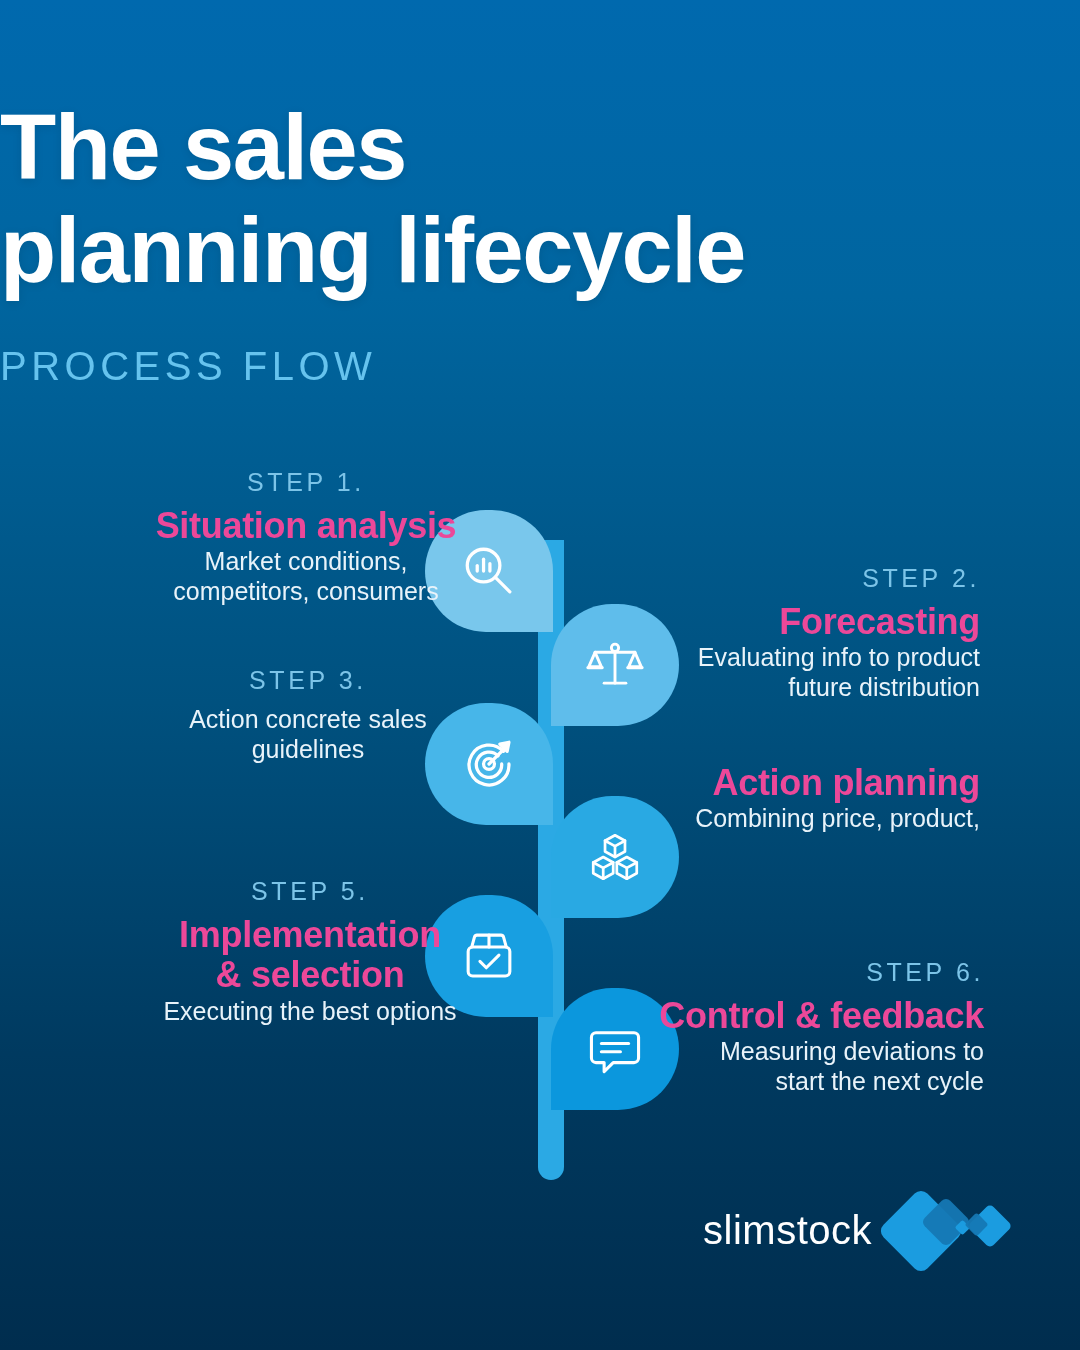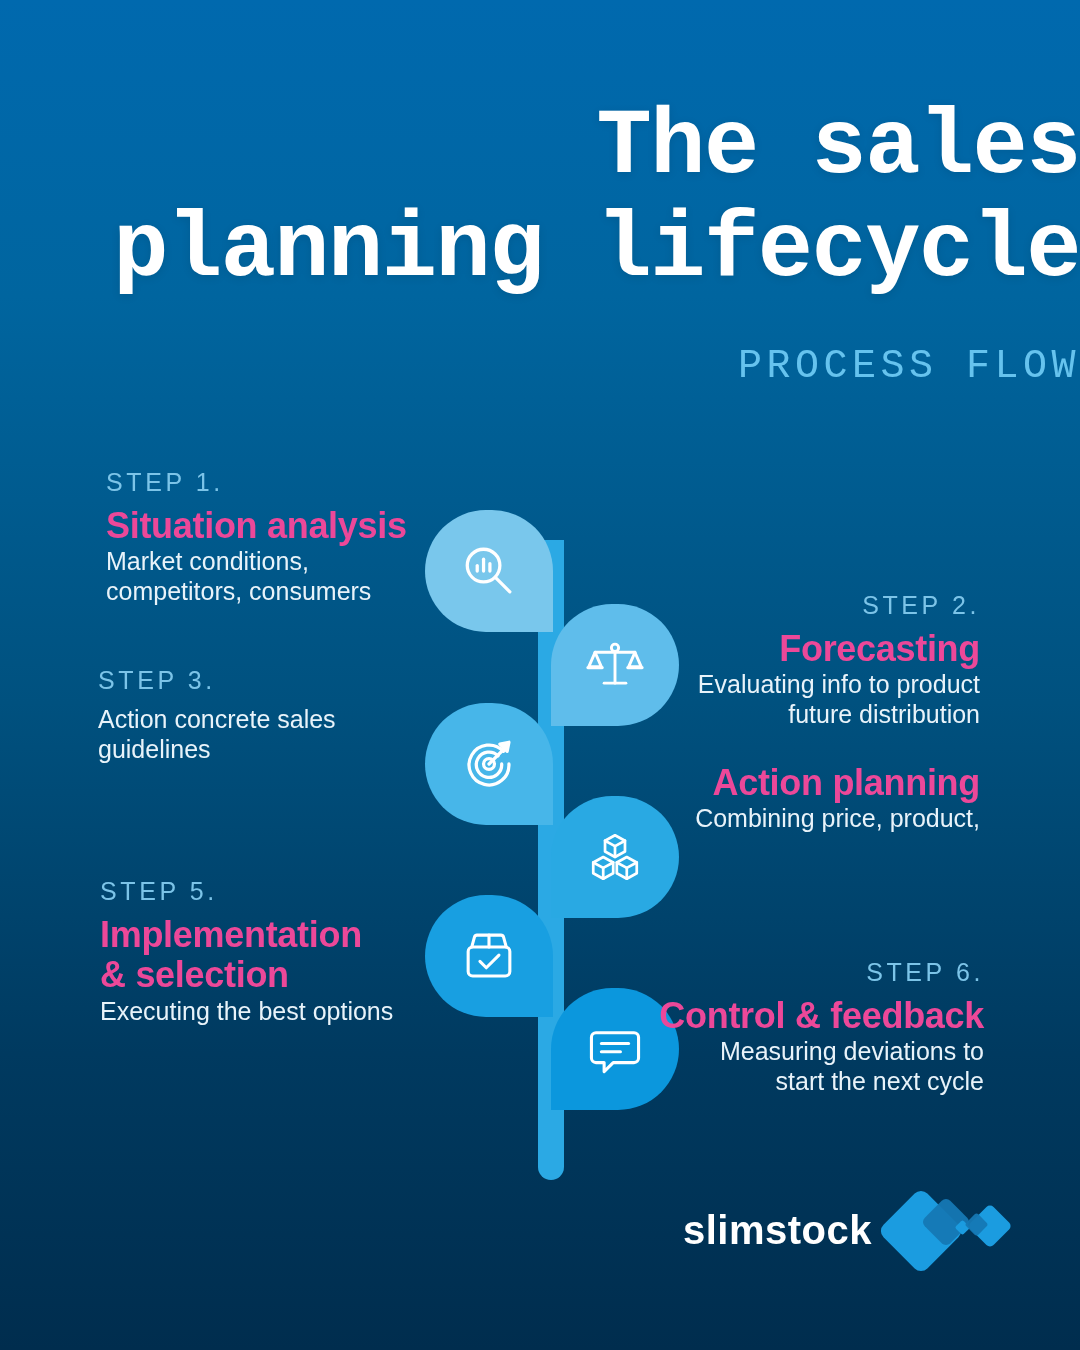--- a/index.html
+++ b/index.html
@@ -6,21 +6,21 @@
   html,body { width:1080px; height:1350px; }
   body {
     font-family:"Liberation Sans", sans-serif;
     background:linear-gradient(to bottom, #0069ae 0%, #00659f 22%, #00517f 52%, #003a60 78%, #002d4e 100%);
     position:relative;
     overflow:hidden;
     -webkit-font-smoothing:antialiased;
   }
 
   
-  .header { position:absolute; left:0; top:0; width:1080px; text-align:right;font-family:Liberation Mono, monospace; }
+  .header { position:absolute; left:0; top:0; width:1080px; text-align:left; }
   .title {
     color:#ffffff;
     font-size:92px;
     font-weight:bold;
     line-height:1.12;
     letter-spacing:-1.5px;
     padding-top:96px;
     text-shadow:0 2px 10px rgba(0,0,0,0.10);
   }
   .title .l2 { display:block; }
@@ -62,21 +62,21 @@
   .leaf-3 { left:425px; top:703px; width:128px; height:122px; border-radius:64px 64px 0 64px; background:#47b6e9; }
   .leaf-4 { left:551px; top:796px; width:128px; height:122px; border-radius:61px 61px 61px 0; background:#29a9e3; }
   .leaf-5 { left:425px; top:895px; width:128px; height:122px; border-radius:64px 64px 0 64px; background:#189fe1; }
   .leaf-6 { left:551px; top:988px; width:128px; height:122px; border-radius:61px 61px 61px 0; background:#0b97dd; }
 
   .leaf svg { display:block; }
   .leaf .ico { width:58px; height:58px; }
 
   
   .step { position:absolute; }
-  .step.lft { text-align:left; }
+  .step.lft { text-align:center; }
   .step.rgt { text-align:right; }
   .step-num {
     color:#7cc4e8;
     font-size:25px;
     letter-spacing:3.6px;
     font-weight:normal;
     margin-bottom:9px;
   }
   .step-title {
     color:#ec4899;
@@ -86,32 +86,32 @@
     letter-spacing:-0.3px;
   }
   .step-desc {
     color:#e8f3fa;
     font-size:25px;
     font-weight:normal;
     line-height:1.2;
   }
 
   .s1 { left:106px; top:468px; width:400px; }
-  .s2 { right:100px; top:591px; width:400px; }
-  .s3 { left:98px; top:666px; width:400px; }
+  .s2 { right:100px; top:564px; width:400px; }
+  .s3 { left:108px; top:666px; width:400px; }
   .s4 { right:100px; top:763px; width:400px; }
   .s5 { left:100px; top:877px; width:420px; }
   .s6 { right:96px; top:958px; width:420px; }
 
   
   .logo { position:absolute; right:60px; bottom:72px; display:flex; align-items:center; gap:18px; }
   .logo-word {
     color:#ffffff;
     font-size:40px;
-    font-weight:bold;
+    font-weight:normal;
     letter-spacing:0.5px;
   }
   .logo-mark { position:relative; width:130px; height:96px; }
   .dia { position:absolute; background:#1b9ce0; transform:rotate(45deg); }
   .dia.d-big   { left:0px;  top:18px; width:62px; height:62px; border-radius:9px; }
   .dia.d-mid   { left:38px; top:22px; width:36px; height:36px; border-radius:6px; background:#1578b4; opacity:.95; }
   .dia.d-small { left:67px; top:40px; width:11px; height:11px; border-radius:2px; }
   .dia.d-med   { left:84px; top:28px; width:32px; height:32px; border-radius:5px; }
   .dia.d-medov { left:78px; top:34px; width:17px; height:17px; border-radius:3px; background:#1578b4; opacity:.95; }
 </style>

